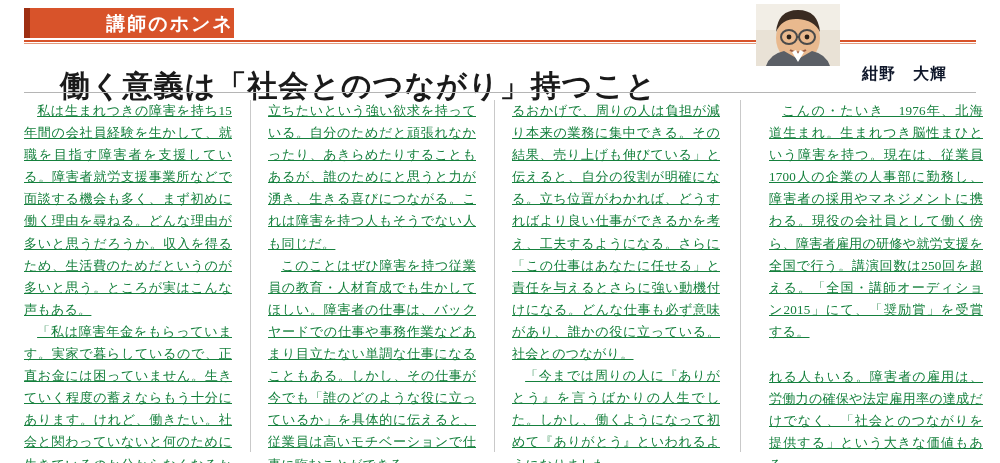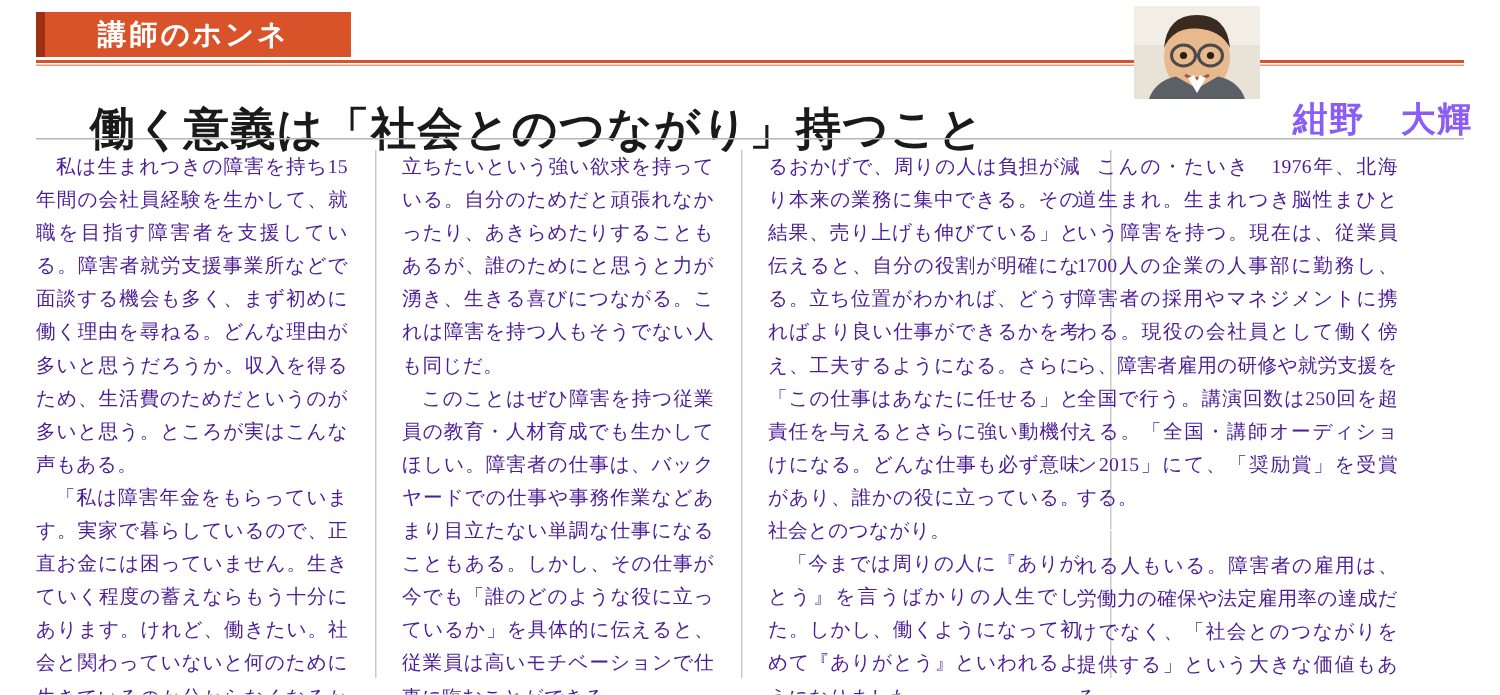--- a/index.html
+++ b/index.html
@@ -29,21 +29,21 @@
     width: 210px;
     height: 30px;
   }
   .kicker {
     position: relative;
     width: 210px;
     height: 30px;
     background: #d8532a;
     display: flex;
     align-items: center;
-    justify-content: center;
+    justify-content: flex-end;
   }
   .kicker-text {
     color: #ffffff;
     font-family: "DejaVu Sans", "Liberation Sans", sans-serif;
     font-weight: bold;
     font-size: 19px;
     letter-spacing: 2px;
     line-height: 1;
   }
   .kicker-bar-left {
@@ -95,23 +95,23 @@
     overflow: hidden;
   }
   .portrait svg { display: block; }
 
   .author-name {
     position: absolute;
     left: 862px;
     top: 64px;
     font-family: "DejaVu Sans", "Liberation Sans", sans-serif;
     font-weight: bold;
-    font-size: 23px;
+    font-size: 16px;
     letter-spacing: 1px;
-    color: #8b5cf6;
+    color: #0f172a;
     white-space: nowrap;
   }
 
   .rule-head-sep {
     position: absolute;
     left: 24px;
     top: 92px;
     width: 952px;
     height: 1px;
     background: #b5b5b5;
@@ -128,32 +128,33 @@
   .col {
     position: absolute;
     top: 0;
     width: 208px;
     height: 352px;
     font-size: 13.1px;
     line-height: 22.1px;
     text-align: justify;
     text-justify: inter-character;
     letter-spacing: 0.2px;
-    color: #4c1d95;
+    color: #15803d;
+    text-decoration: underline;
   }
   .col p {
     margin: 0;
   }
   .col p.ind {
     text-indent: 1em;
   }
   .col1 { left: 0px; }
   .col2 { left: 244px; }
   .col3 { left: 488px; }
-  .col4 { left: 694px; width: 214px; }
+  .col4 { left: 745px; width: 214px; }
 
   .colrule {
     position: absolute;
     top: 0;
     width: 1px;
     height: 352px;
     background: #c9c9c9;
   }
   .colrule.r1 { left: 226px; }
   .colrule.r2 { left: 470px; }

